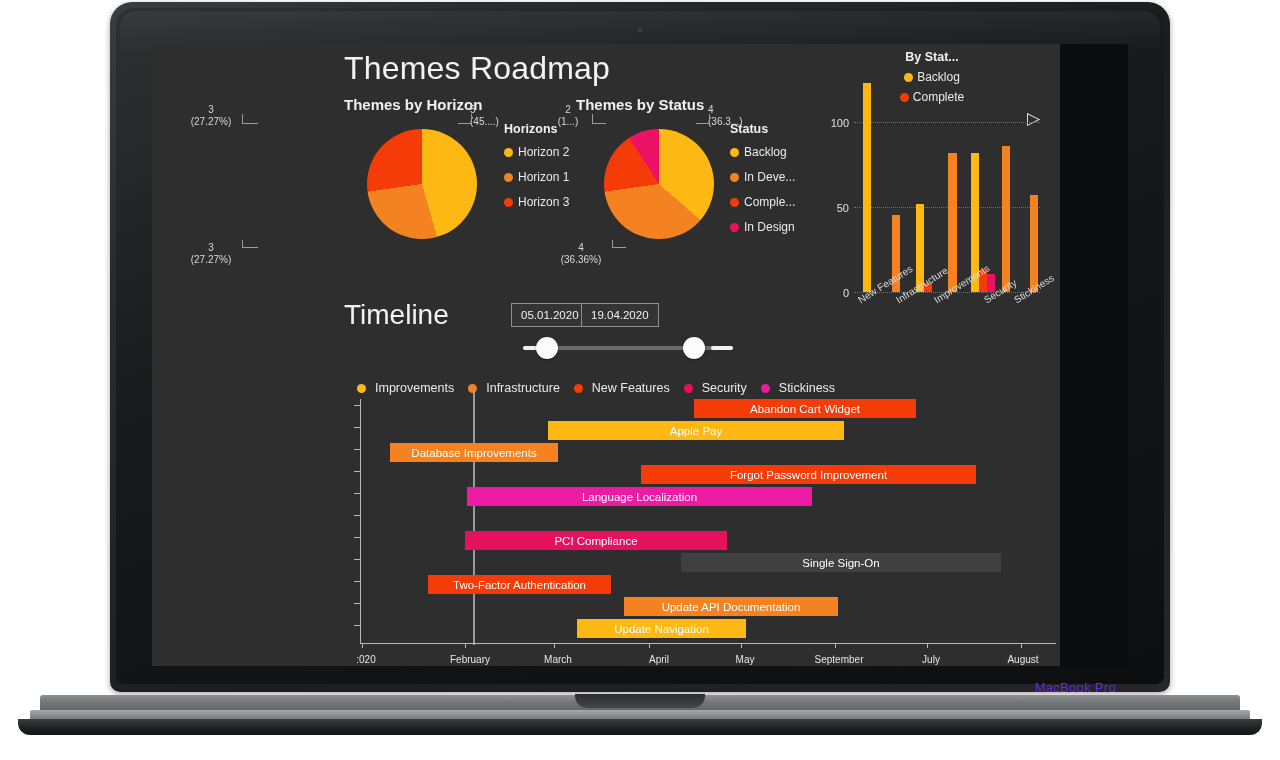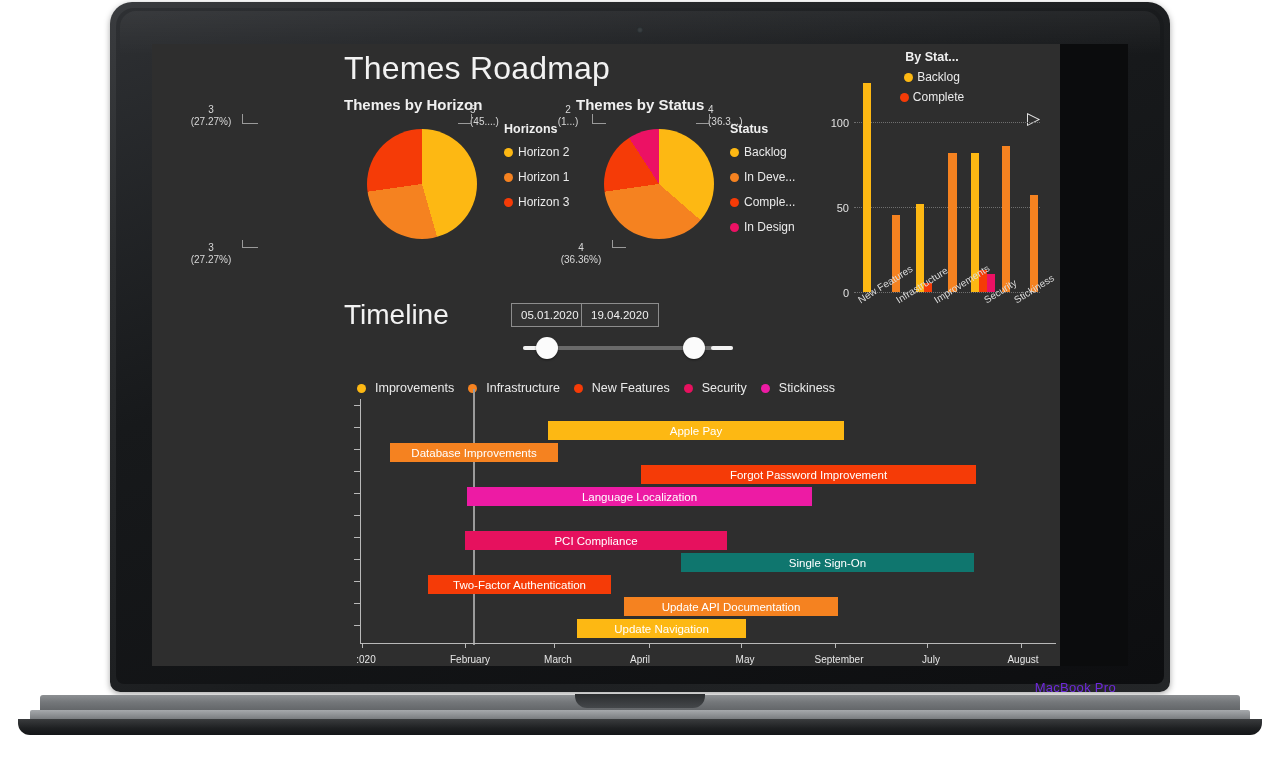--- a/index.html
+++ b/index.html
@@ -356,36 +356,39 @@
         <div class="g-tick" style="top:94px;"></div>
         <div class="g-tick" style="top:116px;"></div>
         <div class="g-tick" style="top:138px;"></div>
         <div class="g-tick" style="top:160px;"></div>
         <div class="g-tick" style="top:182px;"></div>
         <div class="g-tick" style="top:204px;"></div>
         <div class="g-tick" style="top:226px;"></div>
 
         <div class="g-refline" style="left:121px;"></div>
 
+        <div class="g-bar" style="left:342px; width:222px; top:0px;   background:#f53b07;">
+            <span>Abandon Cart Widget</span>
+          </div>
         <div class="g-bar" style="left:196px; width:296px; top:22px;  background:#fdb813;">
             <span>Apple Pay</span>
           </div>
         <div class="g-bar" style="left:38px;  width:168px; top:44px;  background:#f58220;">
             <span>Database Improvements</span>
           </div>
         <div class="g-bar" style="left:289px; width:335px; top:66px;  background:#f53b07;">
             <span>Forgot Password Improvement</span>
           </div>
         <div class="g-bar" style="left:115px; width:345px; top:88px;  background:#ed1ba4;">
             <span>Language Localization</span>
           </div>
         <div class="g-bar" style="left:113px; width:262px; top:132px; background:#e6115e;">
             <span>PCI Compliance</span>
           </div>
-        <div class="g-bar" style="left:329px; width:293px; top:154px; background:#0f766e;">
+        <div class="g-bar" style="left:329px; width:320px; top:154px; background:#404040;">
             <span>Single Sign-On</span>
           </div>
         <div class="g-bar" style="left:76px; width:183px; top:176px; background:#f53b07;">
             <span>Two-Factor Authentication</span>
           </div>
         <div class="g-bar" style="left:272px; width:214px; top:198px; background:#f58220;">
             <span>Update API Documentation</span>
           </div>
         <div class="g-bar" style="left:225px; width:169px; top:220px; background:#fdb813;">
             <span>Update Navigation</span>
@@ -397,21 +400,21 @@
           <div class="g-xtick" style="left:194px;"></div>
           <div class="g-xtick" style="left:289px;"></div>
           <div class="g-xtick" style="left:381px;"></div>
           <div class="g-xtick" style="left:475px;"></div>
           <div class="g-xtick" style="left:567px;"></div>
           <div class="g-xtick" style="left:661px;"></div>
 
           <span class="g-xlab" style="left:6px;">:020</span>
           <span class="g-xlab" style="left:110px;">February</span>
           <span class="g-xlab" style="left:198px;text-align:center;">March</span>
-          <span class="g-xlab" style="left:280px;">April</span>
+          <span class="g-xlab" style="left:299px;">April</span>
           <span class="g-xlab" style="left:385px;">May</span>
           <span class="g-xlab" style="left:479px;">September</span>
           <span class="g-xlab" style="left:571px;">July</span>
           <span class="g-xlab" style="left:663px;">August</span>
         </div>
       </div>
 
       <div class="rightpane">
         <div class="rp-label" style="top:14px;">Item</div>
         <div class="rp-field" style="top:36px;">Abandon</div>

